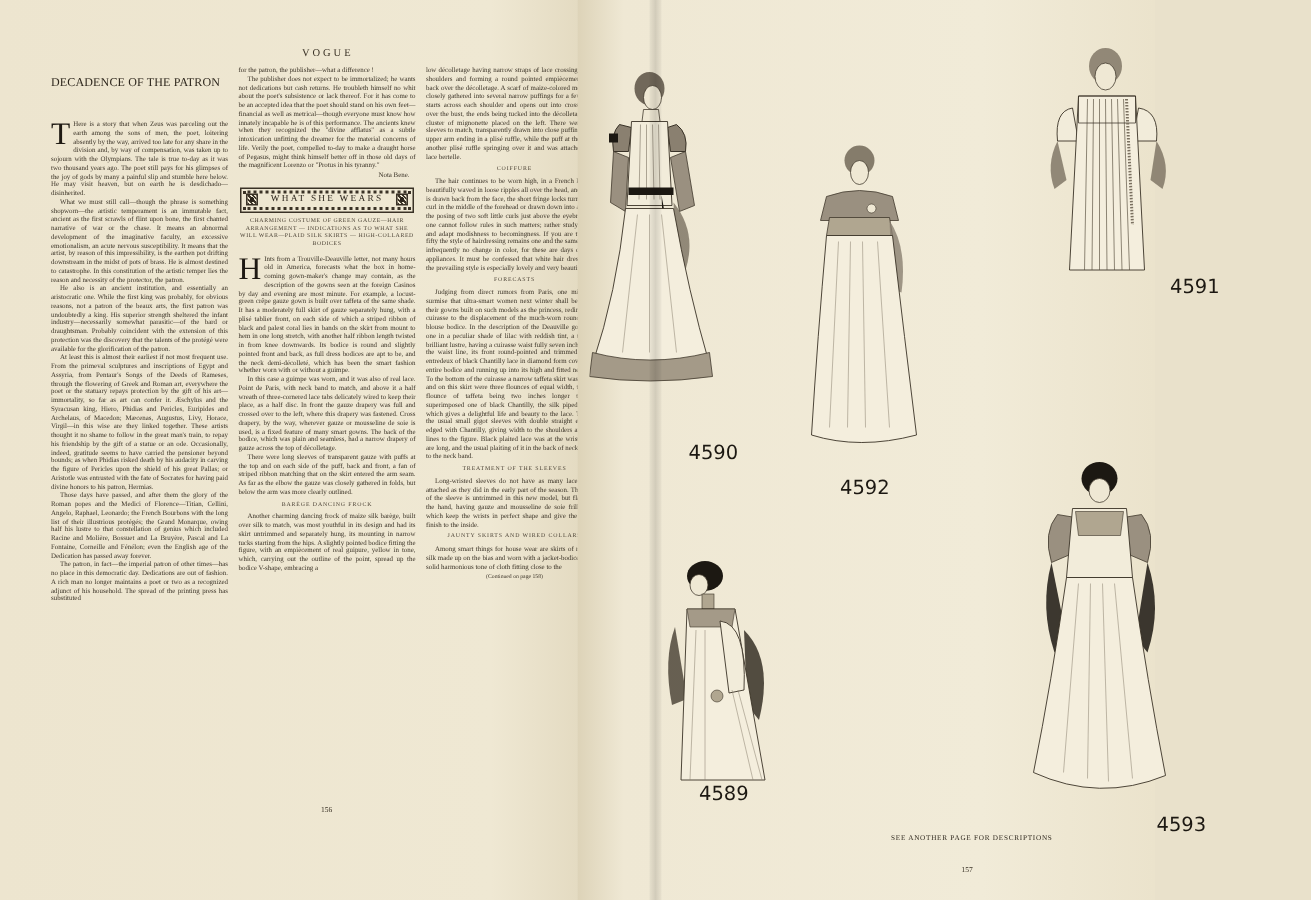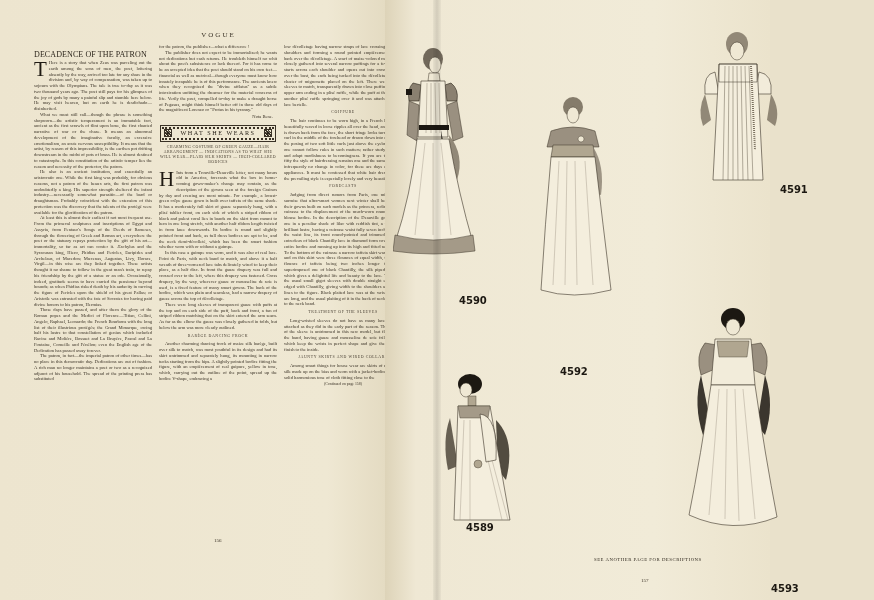--- a/index.html
+++ b/index.html
@@ -13,38 +13,38 @@
 
   .running-head { position: absolute; top: 31px; left: 0; width: 437px; text-align: center; font-size: 7px; letter-spacing: 2px; color: #3a3226; }
 
   .col { position: absolute; font-size: 4.6px; line-height: 5.75px; text-align: justify; color: #3b3327; }
   .col p { text-indent: 6px; margin-bottom: 0; }
   .col p.noindent { text-indent: 0; }
   .col1 { left: 34px; top: 50px; width: 118px; }
   .col2 { left: 159px; top: 44px; width: 118px; }
   .col3 { left: 284px; top: 44px; width: 118px; }
 
-  .article-title { font-size: 8px; line-height: 10px; letter-spacing: 0.1px; color: #2e271d; margin-bottom: 0; white-space: nowrap; }
+  .article-title { font-size: 8px; line-height: 10px; letter-spacing: 0.1px; color: #2e271d; margin-bottom: 20px; white-space: nowrap; }
   .dropcap { float: left; font-size: 21px; line-height: 17px; margin: 1px 2px 0 0; color: #1f1a13; }
   .section-head { text-align: center; font-size: 3.9px; letter-spacing: 0.6px; margin: 3px 0 2px 0; color: #4a4134; }
   .subhead { text-align: center; font-size: 3.9px; letter-spacing: 0.4px; line-height: 5.2px; margin: 3px 0 4px 0; color: #4a4134; }
   .signature { text-align: right; font-size: 4.6px; margin: 1px 4px 4px 0; }
   .continued { text-align: center; font-size: 3.8px; margin-top: 2px; }
 
   .banner { width: 116px; height: 17px; margin: 5px 0 2px 1px; border: 1px solid #3a3226; padding: 1px; }
   .banner-inner { width: 100%; height: 100%; border-top: 2px dotted #3a3226; border-bottom: 2px dotted #3a3226; display: flex; align-items: center; justify-content: space-between; padding: 0 2px; }
   .banner-orn { width: 8px; height: 8px; background: radial-gradient(circle, #2b241a 35%, transparent 40%), repeating-linear-gradient(45deg, #3a3226 0 1px, transparent 1px 2px); border: 1px solid #3a3226; }
   .banner-text { font-size: 6.2px; letter-spacing: 1.5px; color: #2a231a; }
 
   .folio { position: absolute; font-size: 5px; color: #3a3226; }
   .folio-left { left: 214px; top: 538px; }
   .folio-right { left: 641px; top: 578px; }
 
   .figure { position: absolute; }
-  .fig-label { position: absolute; font-family: "DejaVu Sans", sans-serif; font-weight: bold; font-size: 10px; color: #1c1812; }
+  .fig-label { position: absolute; font-family: "DejaVu Sans", sans-serif; font-weight: normal; font-size: 13px; color: #1c1812; }
 
   .caption-bottom { position: absolute; left: 594px; top: 557px; font-size: 4.8px; letter-spacing: 0.5px; color: #2e271d; white-space: nowrap; }
 </style>
 </head>
 <body>
 
 <div class="spread">
 
   <div class="page page-left">
     <div class="running-head">VOGUE</div>
@@ -135,21 +135,21 @@
       <path d="M20 50 L60 50 L62 62 L18 62 Z" fill="#b0a690" stroke="#3a3226" stroke-width="0.5"></path>
       <path d="M60 52 Q72 70 68 100 L62 98 Z" fill="#8a8070" opacity="0.8"></path>
       <path d="M18 62 Q12 130 8 195 Q40 205 78 195 Q70 130 62 62 Z" fill="#f4eedd" stroke="#3a3226" stroke-width="0.6"></path>
       <g stroke="#8a8070" stroke-width="0.35">
           <line x1="26" y1="66" x2="20" y2="190"></line>
           <line x1="34" y1="66" x2="32" y2="190"></line>
           <line x1="42" y1="66" x2="44" y2="190"></line>
           <line x1="52" y1="66" x2="60" y2="190"></line>
         </g>
     </svg>
-    <div class="fig-label" style="left:175px; top:318px;margin-top:48px;">4592</div>
+    <div class="fig-label" style="left:175px; top:318px;">4592</div>
 
     <svg class="figure" style="left:310px; top:30px;" width="100" height="155" viewBox="0 0 100 155">
       <ellipse cx="42" cy="14" rx="11" ry="12" fill="#7a7060" opacity="0.8"></ellipse>
       <ellipse cx="42" cy="21" rx="7" ry="9" fill="#efe8d4" stroke="#3a3226" stroke-width="0.5"></ellipse>
       <path d="M20 42 Q8 44 10 64 L24 64 Z" fill="#f2ecda" stroke="#3a3226" stroke-width="0.6"></path>
       <path d="M64 42 Q78 44 76 64 L60 64 Z" fill="#f2ecda" stroke="#3a3226" stroke-width="0.6"></path>
       <path d="M10 64 Q2 80 8 96 L16 90 Z" fill="#6a6050" opacity="0.7"></path>
       <path d="M76 64 Q86 80 80 96 L72 90 Z" fill="#6a6050" opacity="0.7"></path>
       <path d="M24 34 L62 34 L68 150 L18 150 Z" fill="#f4eedd" stroke="#3a3226" stroke-width="0.6"></path>
       <g stroke="#5a5040" stroke-width="0.45">
@@ -195,20 +195,20 @@
       <path d="M40 34 L76 34 L80 80 L36 80 Z" fill="#f2ecda" stroke="#3a3226" stroke-width="0.6"></path>
       <path d="M42 36 L74 36 L72 52 L44 52 Z" fill="#b0a690" stroke="#3a3226" stroke-width="0.4"></path>
       <path d="M36 80 Q26 150 14 210 Q58 230 102 212 Q90 150 80 80 Z" fill="#f4eedd" stroke="#3a3226" stroke-width="0.6"></path>
       <g stroke="#8a8070" stroke-width="0.35">
           <line x1="44" y1="84" x2="34" y2="210"></line>
           <line x1="52" y1="84" x2="50" y2="214"></line>
           <line x1="60" y1="84" x2="64" y2="216"></line>
           <line x1="68" y1="84" x2="80" y2="214"></line>
         </g>
     </svg>
-    <div class="fig-label" style="left:386px; top:543px;margin-top:40px;">4593</div>
+    <div class="fig-label" style="left:386px; top:543px;">4593</div>
 
   </div>
 
   <div class="gutter"></div>
   <div class="caption-bottom">SEE ANOTHER PAGE FOR DESCRIPTIONS</div>
   <div class="folio folio-right">157</div>
 </div>
 
 </body></html>

